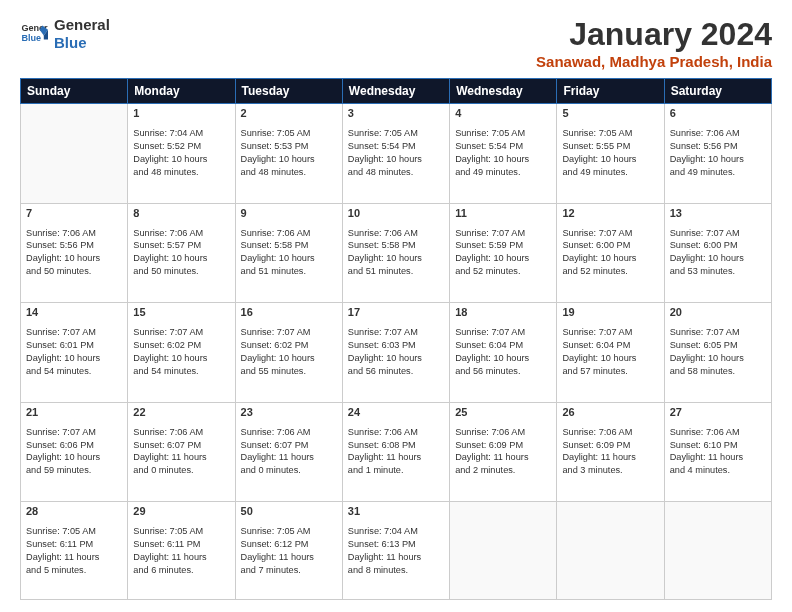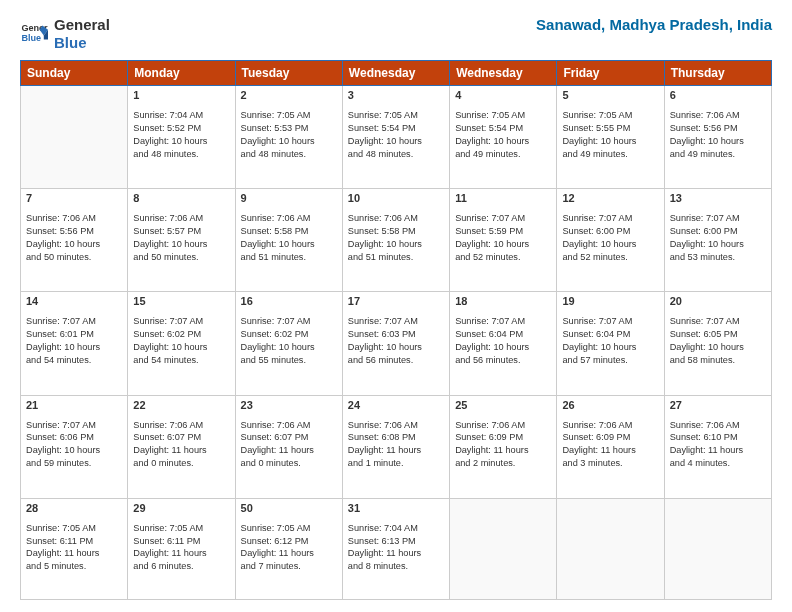--- a/index.html
+++ b/index.html
@@ -35,31 +35,31 @@
     .title-block {
       text-align: right;
     }
     .main-title {
       font-size: 32px;
       font-weight: bold;
       color: #333;
     }
     .sub-title {
       font-size: 15px;
-      color: #0369a1;
+      color: #c2410c;
       font-weight: bold;
     }
     .calendar {
       width: 100%;
       border-collapse: collapse;
       flex: 1;
       font-size: 10px;
     }
     .calendar th {
-      background: #c2410c;
+      background: #0f172a;
       color: #fff;
       padding: 5px 6px;
       text-align: left;
       font-size: 12px;
       font-weight: bold;
       border: 1px solid #2a6db5;
     }
     .calendar td {
       border: 1px solid #ccc;
       vertical-align: top;
@@ -97,34 +97,35 @@
         <text x="2" y="30" font-size="13" font-weight="bold" fill="#2a6db5" font-family="Arial">Blue</text>
         <polygon points="32,8 40,14 34,22 28,14" fill="#2a6db5"></polygon>
         <polygon points="34,22 40,14 40,28 34,28" fill="#1a4d8a"></polygon>
       </svg>
       <div style="display:flex;flex-direction:column;margin-left:4px;">
         <span style="font-size:15px;font-weight:bold;color:#333;line-height:1.2;">General</span>
         <span style="font-size:15px;font-weight:bold;color:#2a6db5;line-height:1.2;">Blue</span>
       </div>
     </div>
     <div class="title-block">
+      <div class="main-title">January 2024</div>
       <div class="sub-title">Sanawad, Madhya Pradesh, India</div>
     </div>
   </div>
 
   <table class="calendar">
     <thead>
       <tr>
         <th>Sunday</th>
         <th>Monday</th>
         <th>Tuesday</th>
         <th>Wednesday</th>
         <th>Wednesday</th>
         <th>Friday</th>
-        <th>Thursday</th>
+        <th>Saturday</th>
       </tr>
     </thead>
     <tbody id="calendar-body">
     <tr>
           <td class="empty"></td>
           <td>
             <div class="day-num">1</div>
             <div class="day-info" style="white-space: pre-line;">Sunrise: 7:04 AM
 Sunset: 5:52 PM
 Daylight: 10 hours

